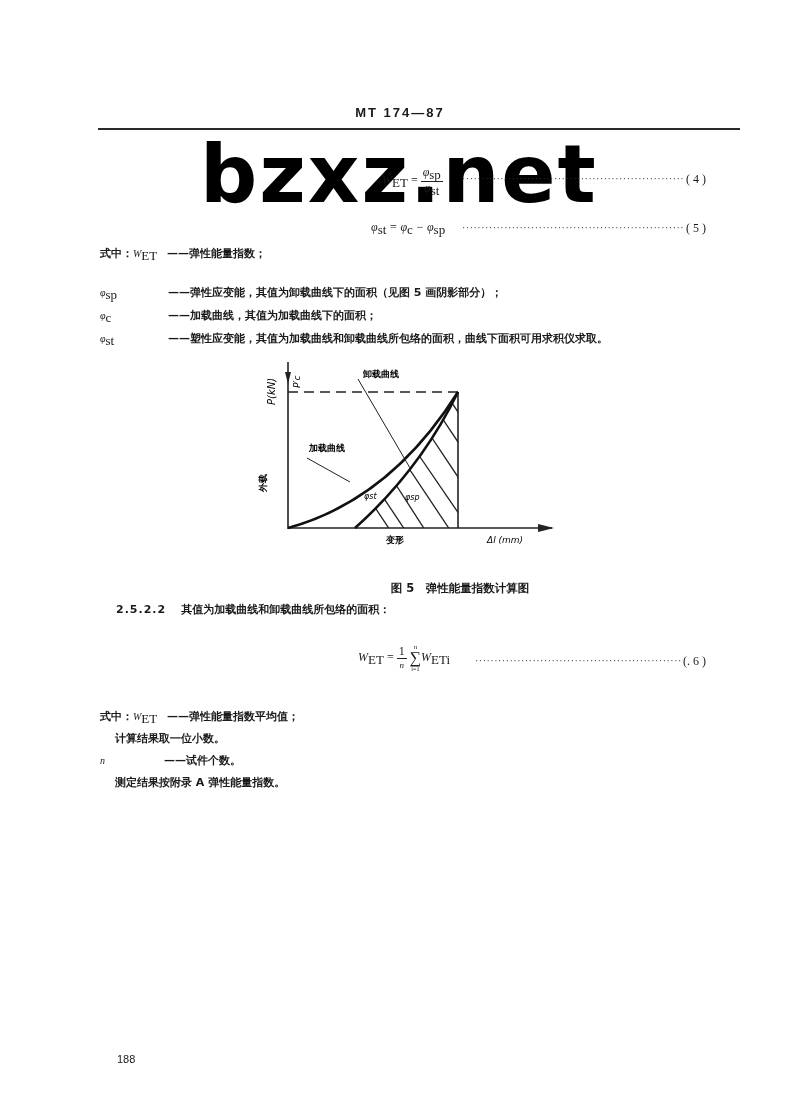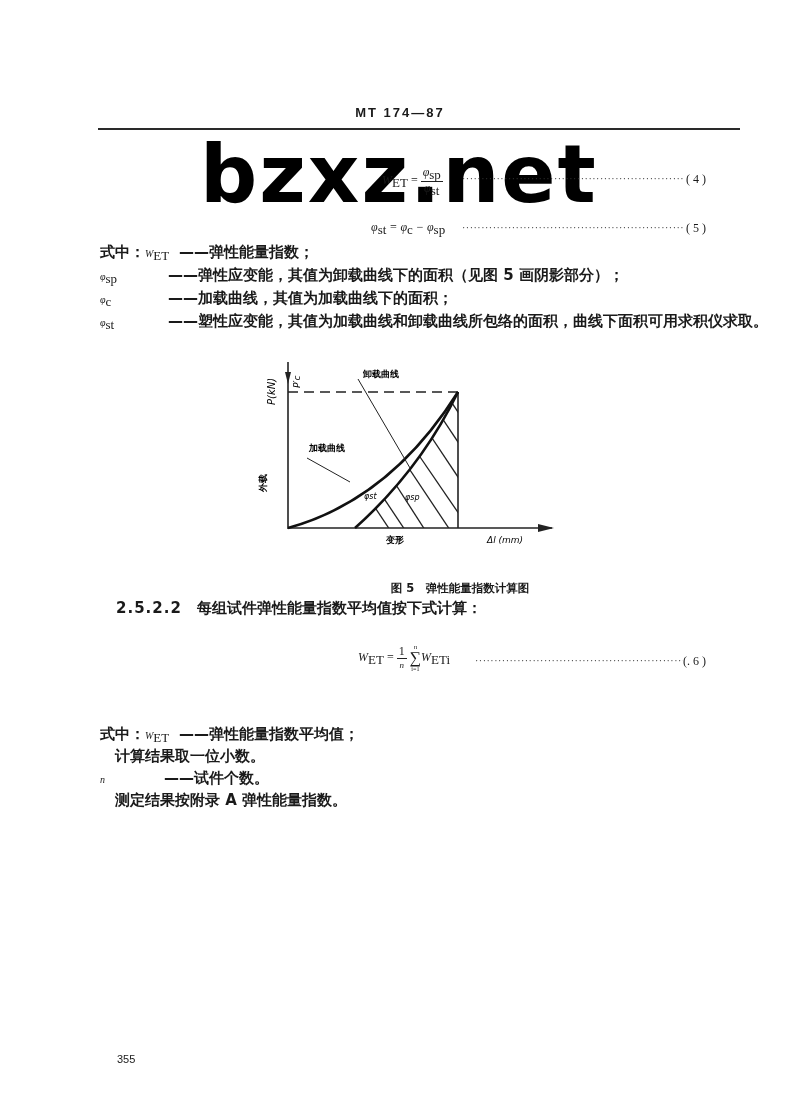--- a/index.html
+++ b/index.html
@@ -9,21 +9,21 @@
   .rule { left:98px; top:128px; width:642px; height:1.6px; background:#2a2a2a; }
   .watermark { left:200px; top:128px; font-family:"DejaVu Sans", sans-serif; font-weight:bold; font-size:80px; color:#000000; letter-spacing:2px; }
   .eq { font-family:"Liberation Serif", serif; font-size:12px; }
   .it { font-style:italic; }
   .sub { font-size:13px; vertical-align:-3px; font-style:normal; }
   .dots { font-family:"Liberation Serif", serif; font-size:10px; letter-spacing:0.5px; color:#333; overflow:hidden; white-space:nowrap; }
   .num { font-family:"Liberation Serif", serif; font-size:12px; }
   .frac { display:inline-block; vertical-align:middle; text-align:center; }
   .frac .top { display:block; border-bottom:1px solid #222; padding:0 2px; line-height:13px; }
   .frac .bot { display:block; line-height:13px; }
-  .cn { font-family:"DejaVu Sans", sans-serif; font-size:15px; font-weight:bold; }
+  .cn { font-family:"DejaVu Sans", sans-serif; font-size:11px; font-weight:bold; }
   .line { white-space:nowrap; }
   .sym { display:inline-block; font-family:"Liberation Serif", serif; font-size:10px; font-style:italic; }
   .caption { left:0; width:800px; top:581px; text-align:center; }
   .pagenum { left:117px; top:1053px; font-family:"Liberation Sans", sans-serif; font-size:11px; }
   svg text { font-family:"DejaVu Sans", sans-serif; }
 </style>
 </head>
 <body>
 
 <div class="abs hdr">MT 174—87</div>
@@ -45,21 +45,21 @@
   <span class="it">φ</span><span class="sub">st</span>
   <span class="it">= φ</span><span class="sub">c</span><span class="it"> − φ</span><span class="sub">sp</span>
 </div>
 <div class="abs dots" style="left:462px; top:222px; width:222px;">··························································································</div>
 <div class="abs num" style="left:686px; top:221px;">( 5 )</div>
 
 <div class="abs line" style="left:100px; top:242px;">
   <div style="height:23px;">
     <span class="cn">式中：</span><span class="sym" style="width:34px;"><span>W</span><span class="sub">ET</span></span><span class="cn">——</span><span class="cn">弹性能量指数；</span>
   </div>
-  <div style="height:23px;">
+  <div style="height:23px;margin-top:16px;">
     <span class="sym" style="width:68px;"><span>φ</span><span class="sub">sp</span></span><span class="cn">——</span><span class="cn">弹性应变能，其值为卸载曲线下的面积（见图 5 画阴影部分）；</span>
   </div>
   <div style="height:23px;">
     <span class="sym" style="width:68px;"><span>φ</span><span class="sub">c</span></span><span class="cn">——</span><span class="cn">加载曲线，其值为加载曲线下的面积；</span>
   </div>
   <div style="height:23px;">
     <span class="sym" style="width:68px;"><span>φ</span><span class="sub">st</span></span><span class="cn">——</span><span class="cn">塑性应变能，其值为加载曲线和卸载曲线所包络的面积，曲线下面积可用求积仪求取。</span>
   </div>
 </div>
 
@@ -106,47 +106,47 @@
   <text x="364" y="499" font-size="8" font-style="italic">φst</text>
   <text x="405" y="500" font-size="8" font-style="italic">φsp</text>
   <text x="386" y="543" font-size="9" font-weight="bold">变形</text>
   <text x="487" y="543" font-size="9" font-style="italic">Δl (mm)</text>
 </svg>
 
 <div class="abs caption cn" style="font-size:11.5px; left:60px;">图 5　弹性能量指数计算图</div>
 
 <div class="abs line" style="left:116px; top:598px;">
   <span class="cn" style="letter-spacing:1px;">2.5.2.2</span>
-  <span class="cn" style="margin-left:10px;">每组试件弹性能量指数平均值按下式计算：</span>
+  <span class="cn" style="margin-left:10px;">其值为加载曲线和卸载曲线所包络的面积：</span>
 </div>
 
 <div class="abs eq line" style="left:358px; top:643px;">
   <span class="it">W</span><span class="sub">ET</span>
   <span>=</span>
   <span class="frac">
     <span class="top">1</span>
     <span class="bot it" style="font-size:9px;">n</span>
   </span>
   <span class="frac" style="line-height:8px;">
     <span style="display:block; font-size:7px;" class="it">n</span>
     <span style="display:block; font-size:16px; line-height:14px;">∑</span>
     <span style="display:block; font-size:6px;">i=1</span>
   </span><span class="it">W</span><span class="sub">ETi</span>
 </div>
 <div class="abs dots" style="left:475px; top:655px; width:208px;">··························································································</div>
 <div class="abs num" style="left:683px; top:654px;">(. 6 )</div>
 
-<div class="abs line" style="left:100px; top:724px;">
+<div class="abs line" style="left:100px; top:705px;">
   <div style="height:22px;">
     <span class="cn">式中：</span><span class="sym" style="width:34px;"><span>W</span><span class="sub">ET</span></span><span class="cn">——</span><span class="cn">弹性能量指数平均值；</span>
   </div>
   <div style="height:22px; padding-left:15px;">
     <span class="cn">计算结果取一位小数。</span>
   </div>
   <div style="height:22px;">
     <span class="sym" style="width:64px;"><span>n</span><span class="sub"></span></span><span class="cn">——</span><span class="cn">试件个数。</span>
   </div>
   <div style="height:22px; padding-left:15px;">
     <span class="cn">测定结果按附录 A 弹性能量指数。</span>
   </div>
 </div>
 
-<div class="abs pagenum">355</div>
+<div class="abs pagenum">188</div>
 
 </body></html>

